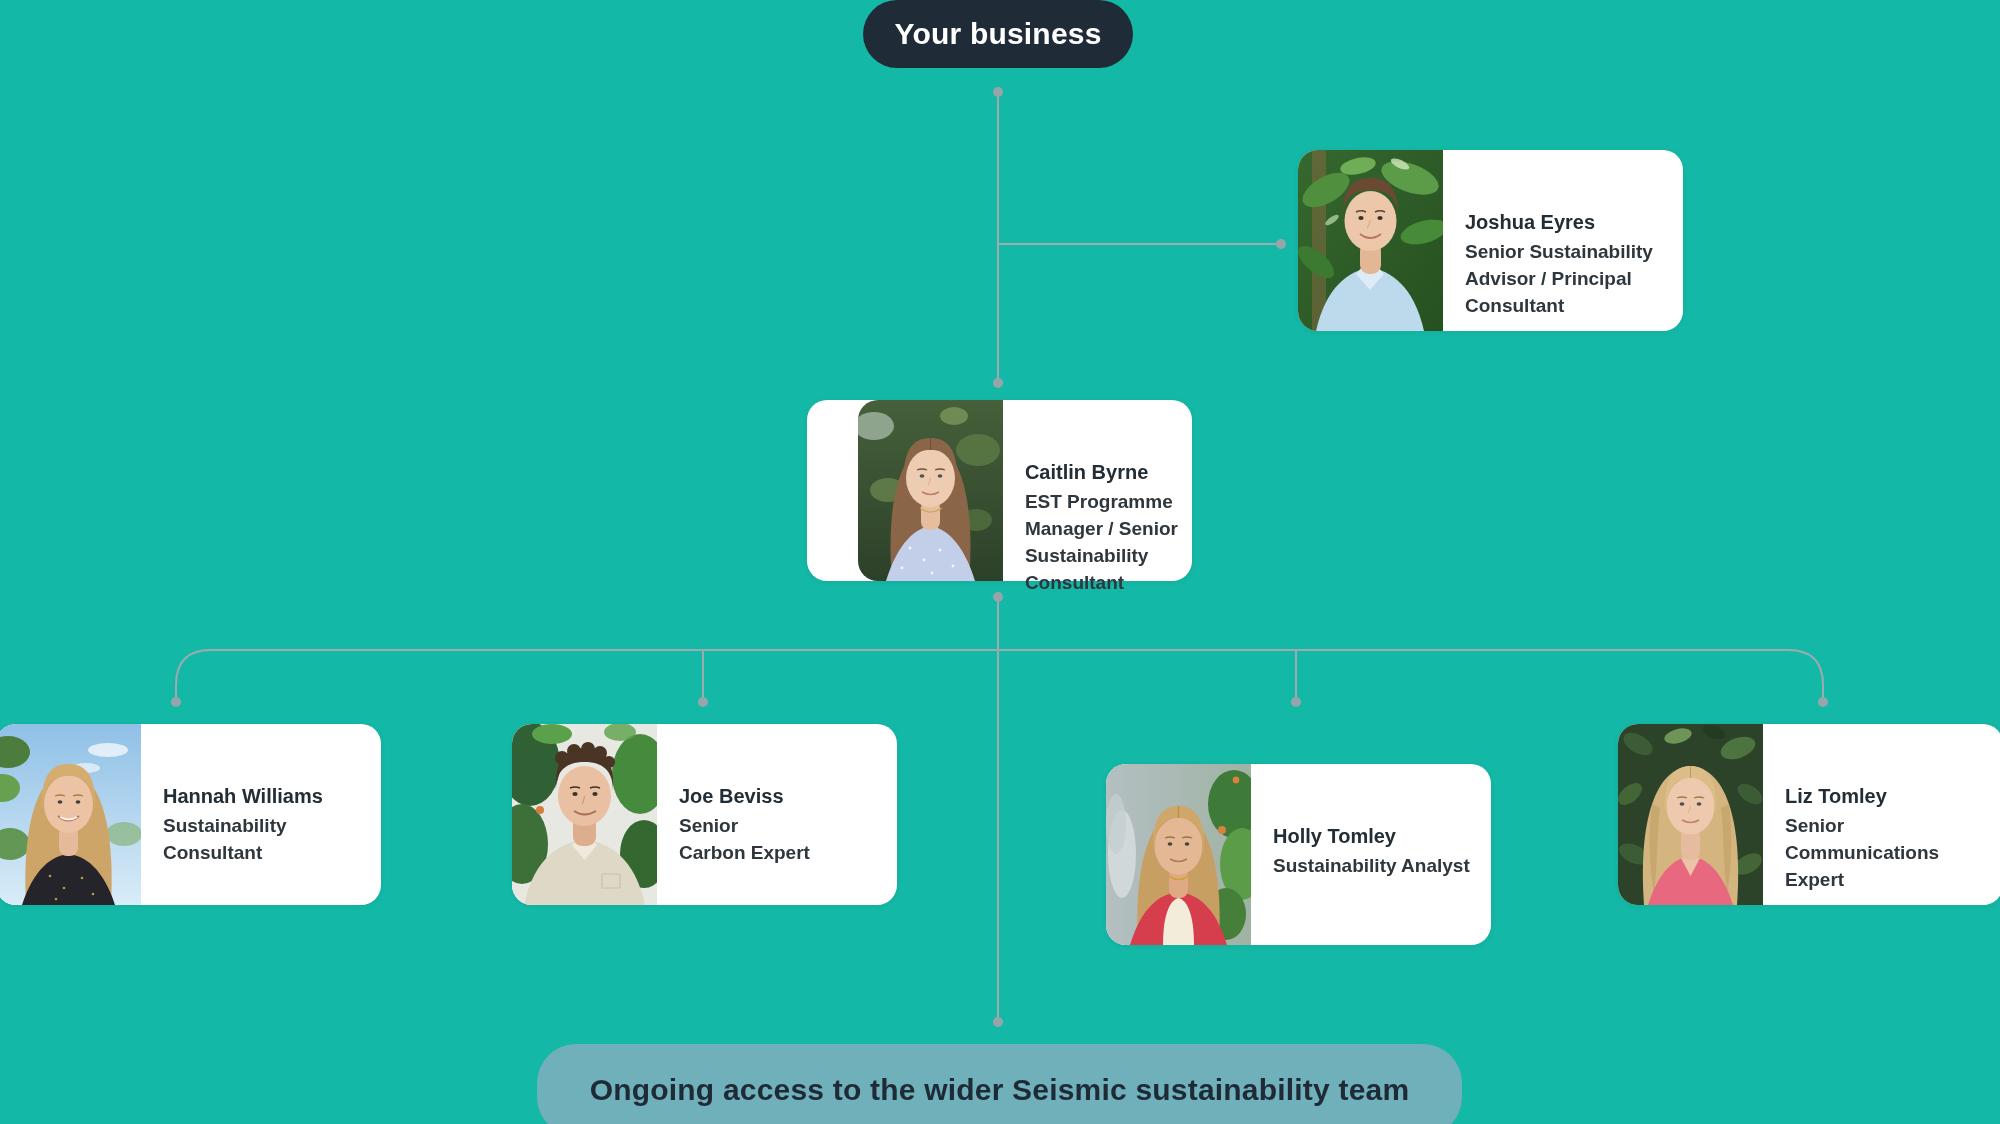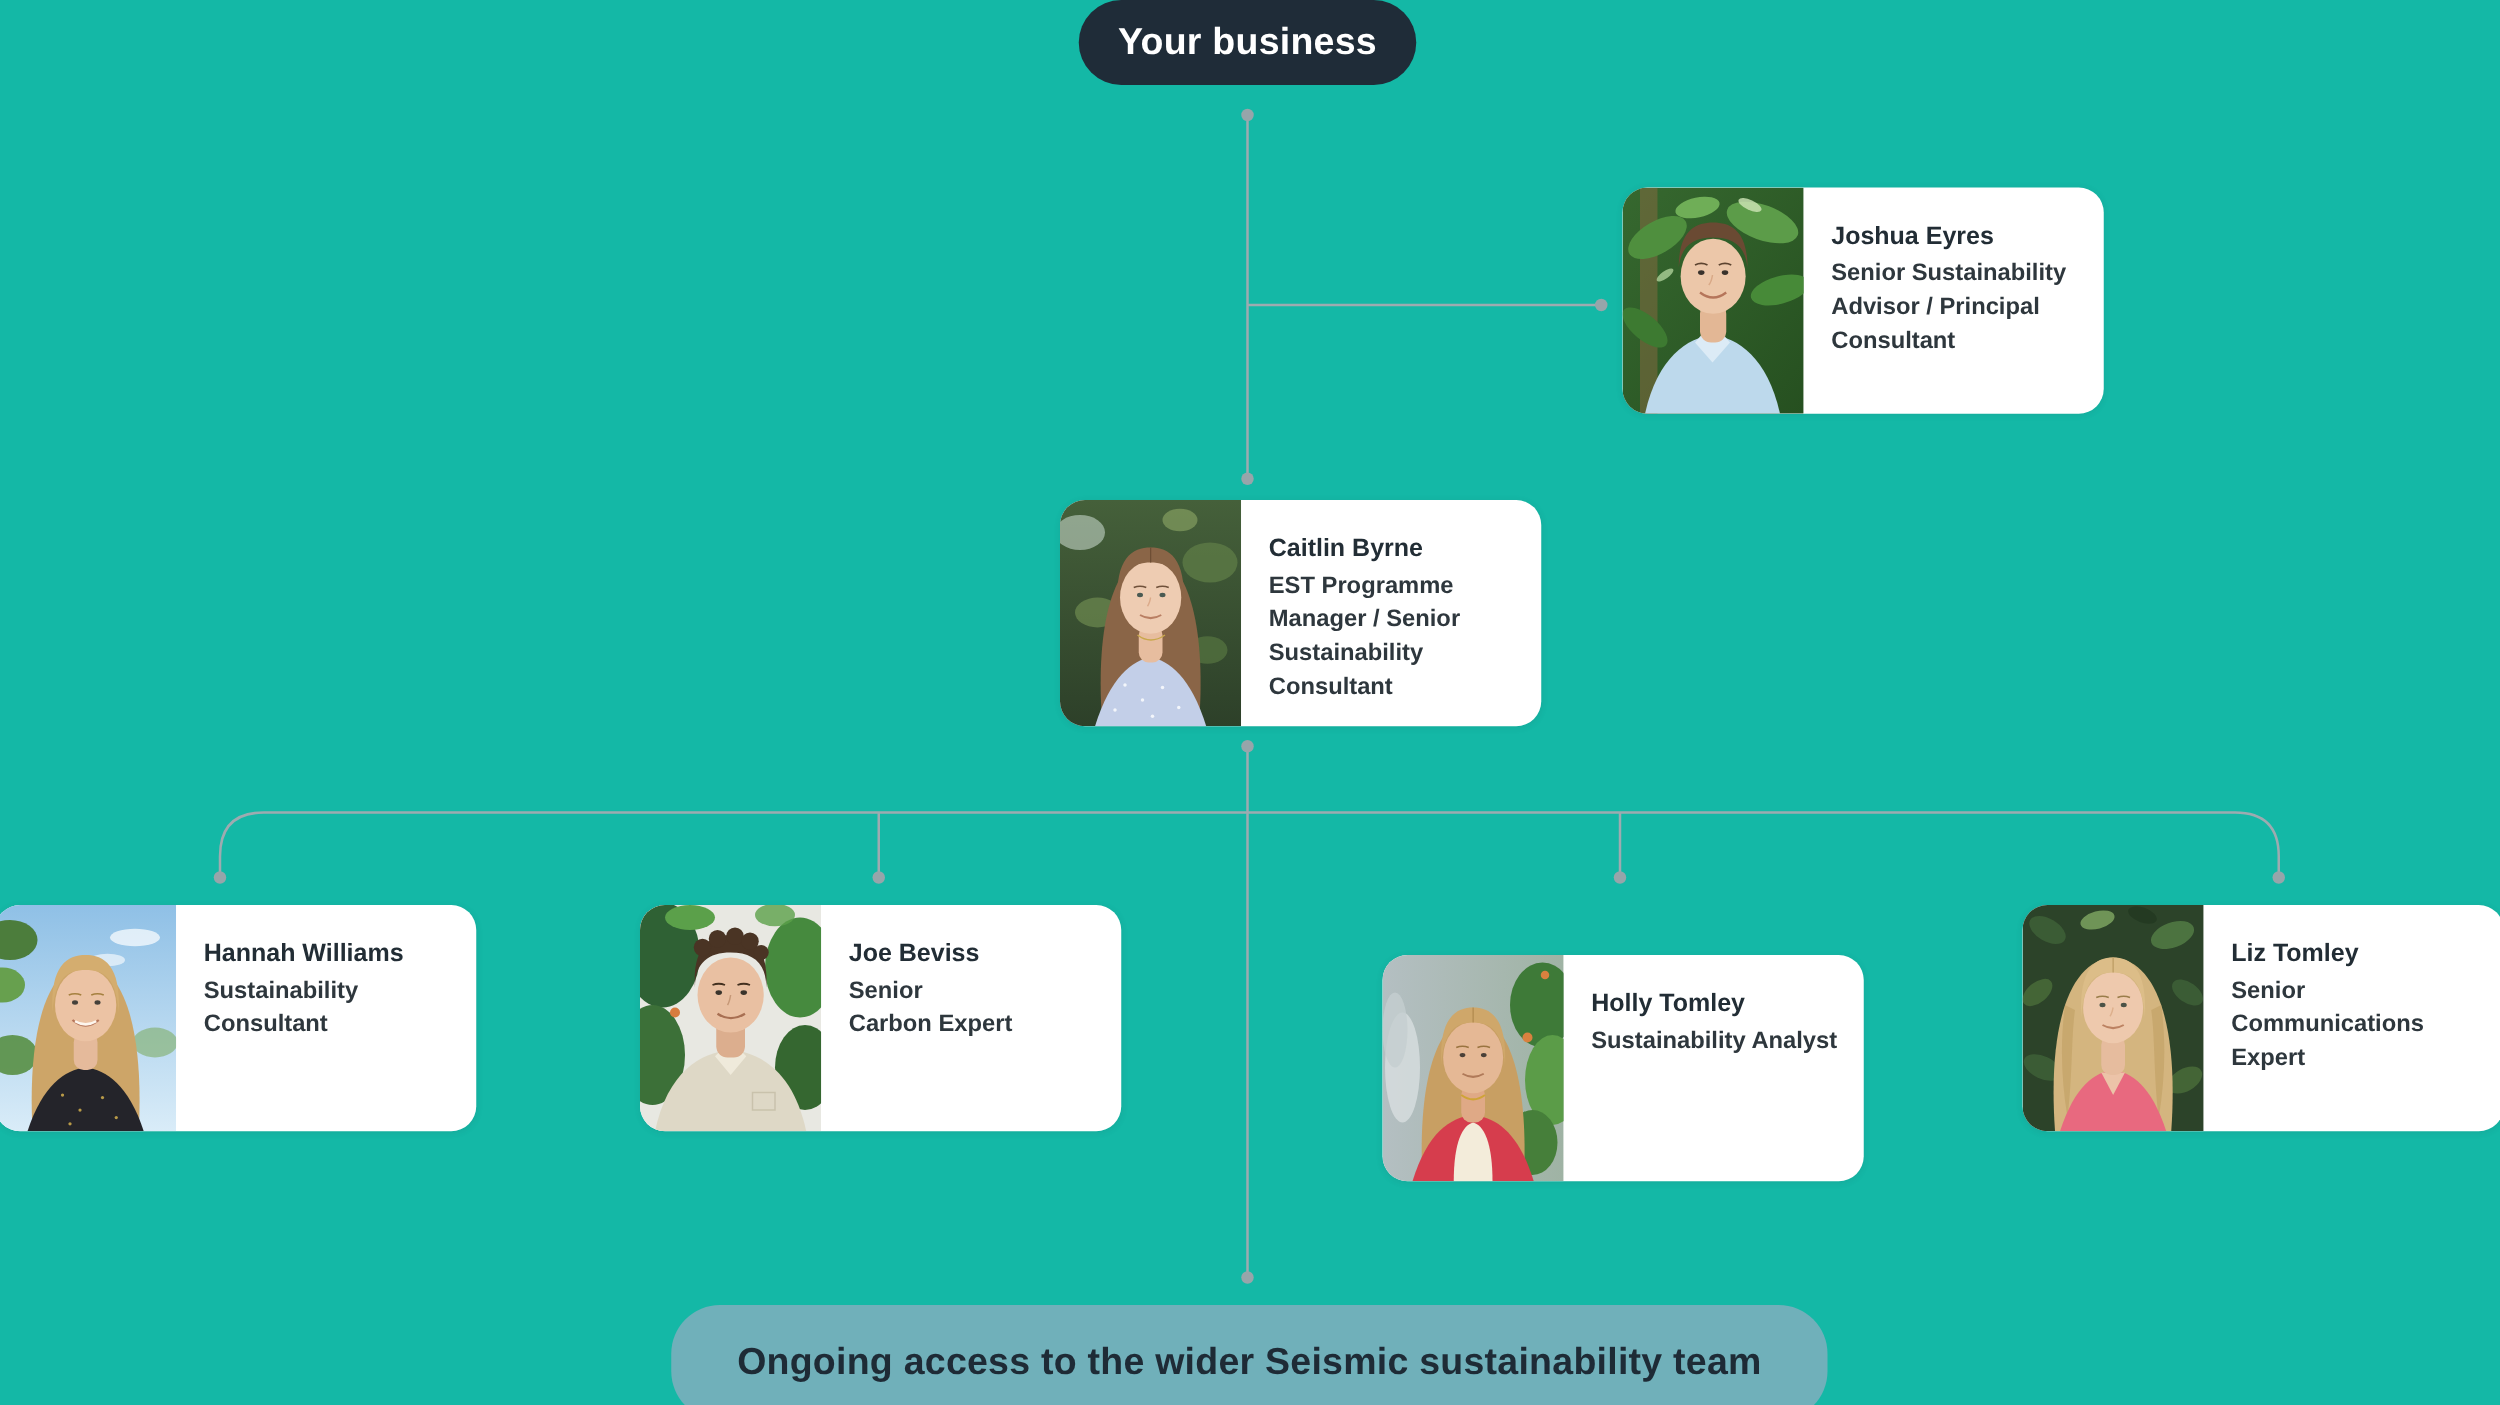--- a/index.html
+++ b/index.html
@@ -24,25 +24,25 @@
   .card{
     position:absolute; width:385px; height:181px; background:#ffffff;
     border-radius:20px; display:flex; box-shadow:0 1px 5px rgba(35,60,70,.10);
   }
   .photo{
     width:145px; height:181px; flex:none; overflow:hidden;
     border-radius:20px 0 0 20px;
   }
   .photo svg{display:block; width:145px; height:181px;}
   .info{padding:26px 14px 0 22px;}
-  .name{font-weight:700; font-size:20px; color:#222d35; line-height:27px; margin-bottom:2px;}
+  .name{font-weight:700; font-size:20px; color:#222d35; line-height:27px; margin-bottom:2px;margin-top:33px;}
   .role{font-size:19px; color:#2e373d; line-height:27px; font-weight:700;}
   
   .card-joshua{left:1298px; top:150px;}
-  .card-caitlin{left:848px; top:400px;}
+  .card-caitlin{left:807px; top:400px;justify-content:flex-end;}
   .card-hannah{left:-4px; top:724px;}
   .card-joe{left:512px; top:724px;}
   .card-holly{left:1106px; top:764px;}
   .card-liz{left:1618px; top:724px;}
 </style>
 </head>
 <body>
 
 <div class="canvas">
 

